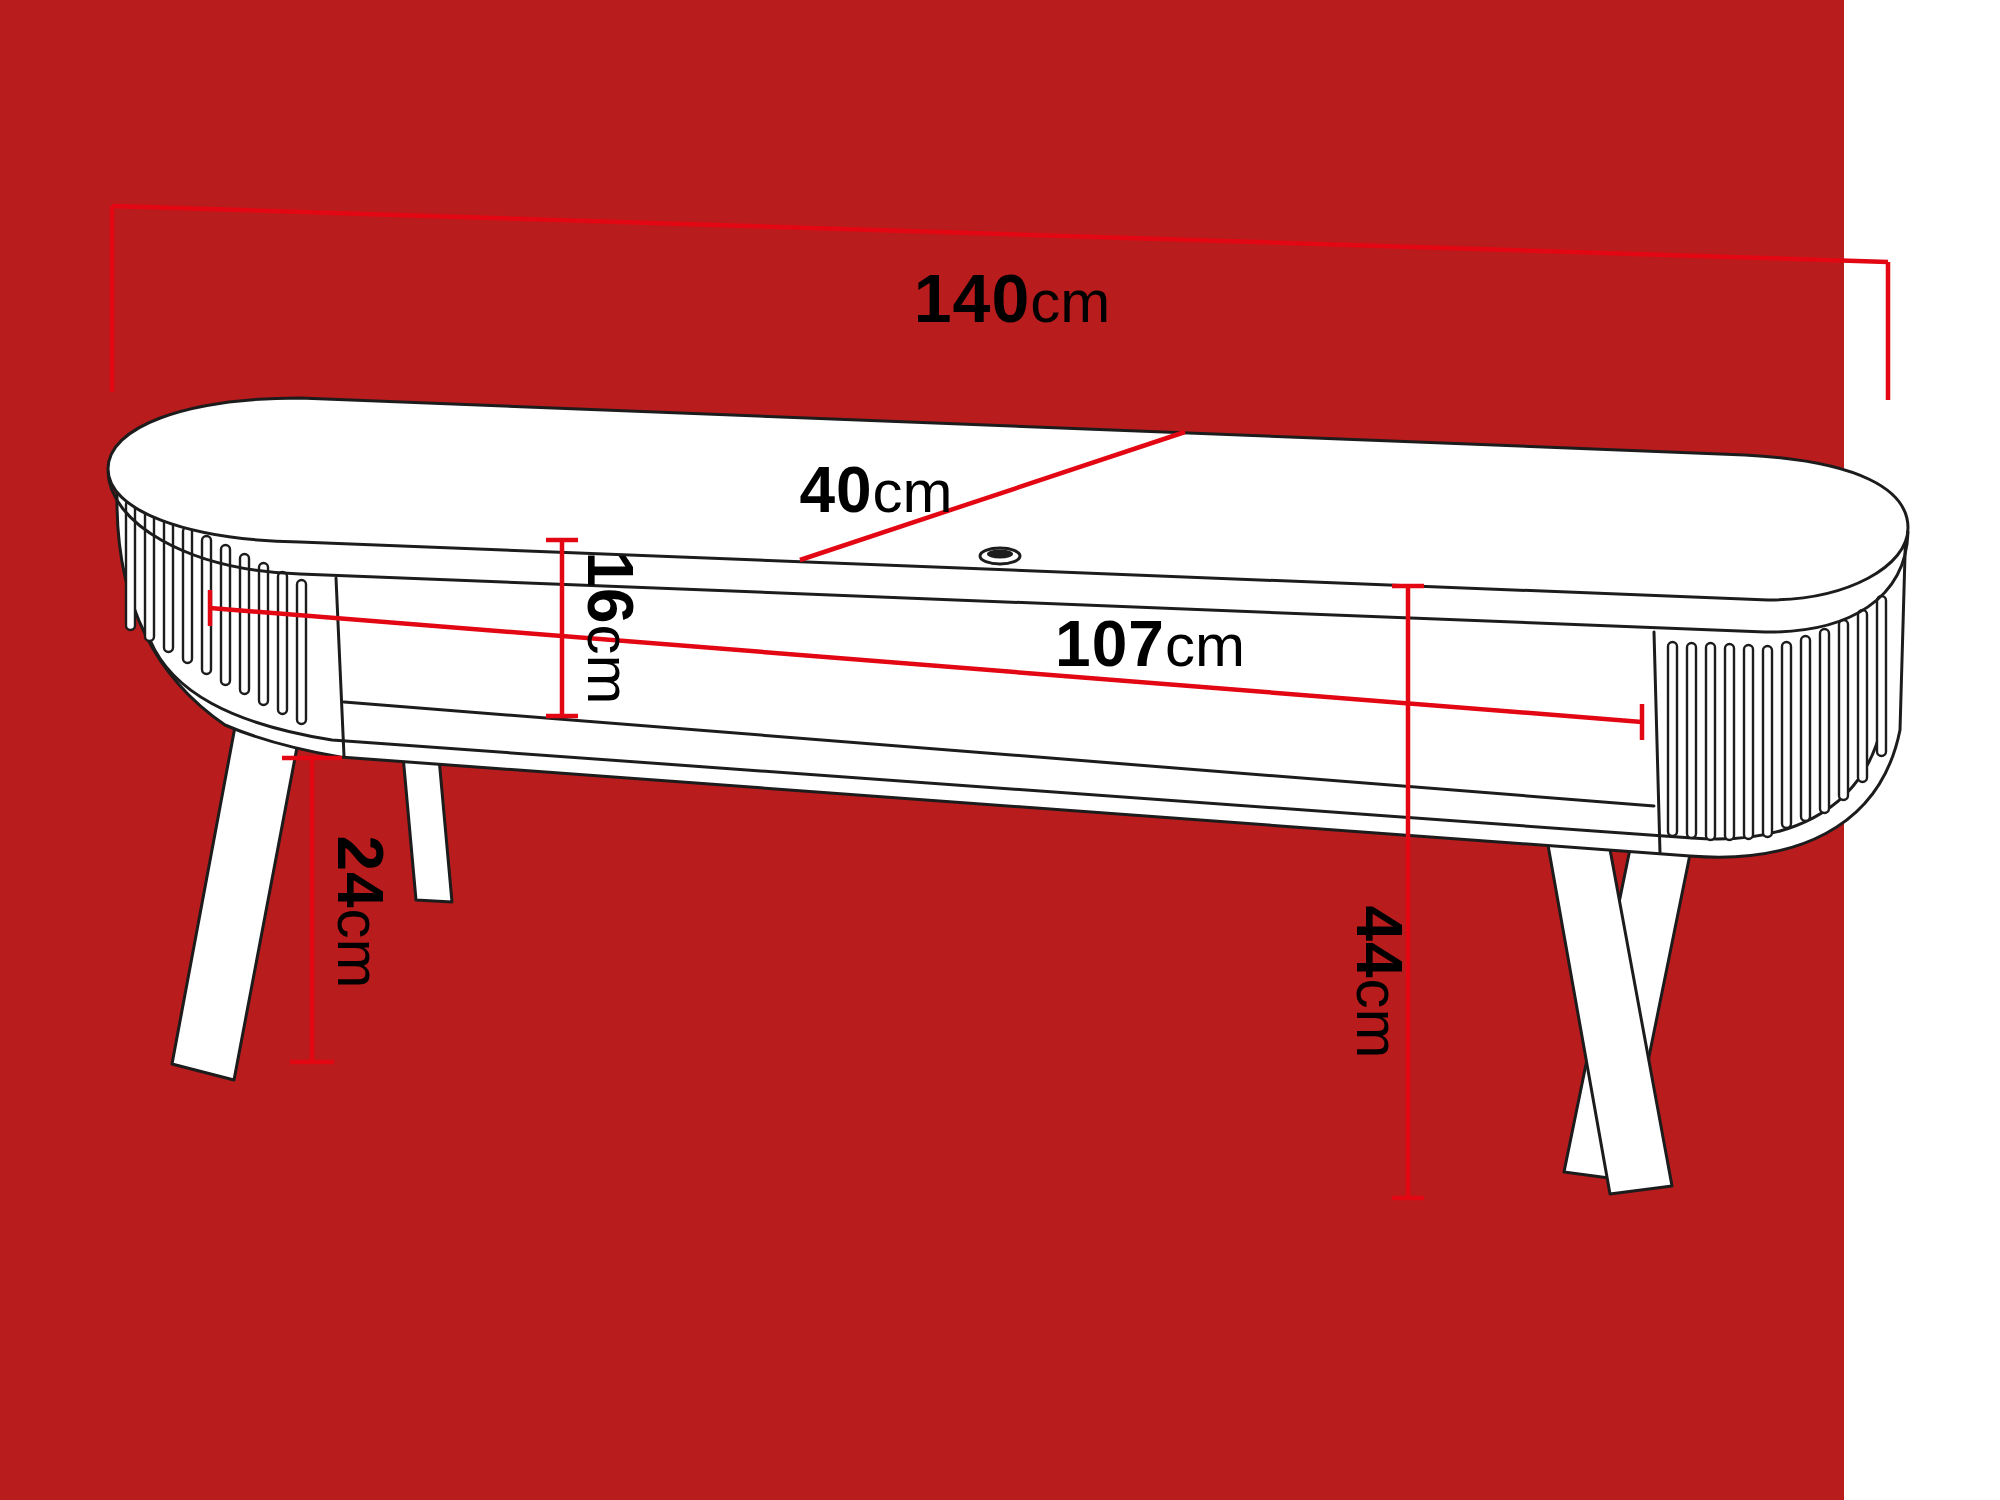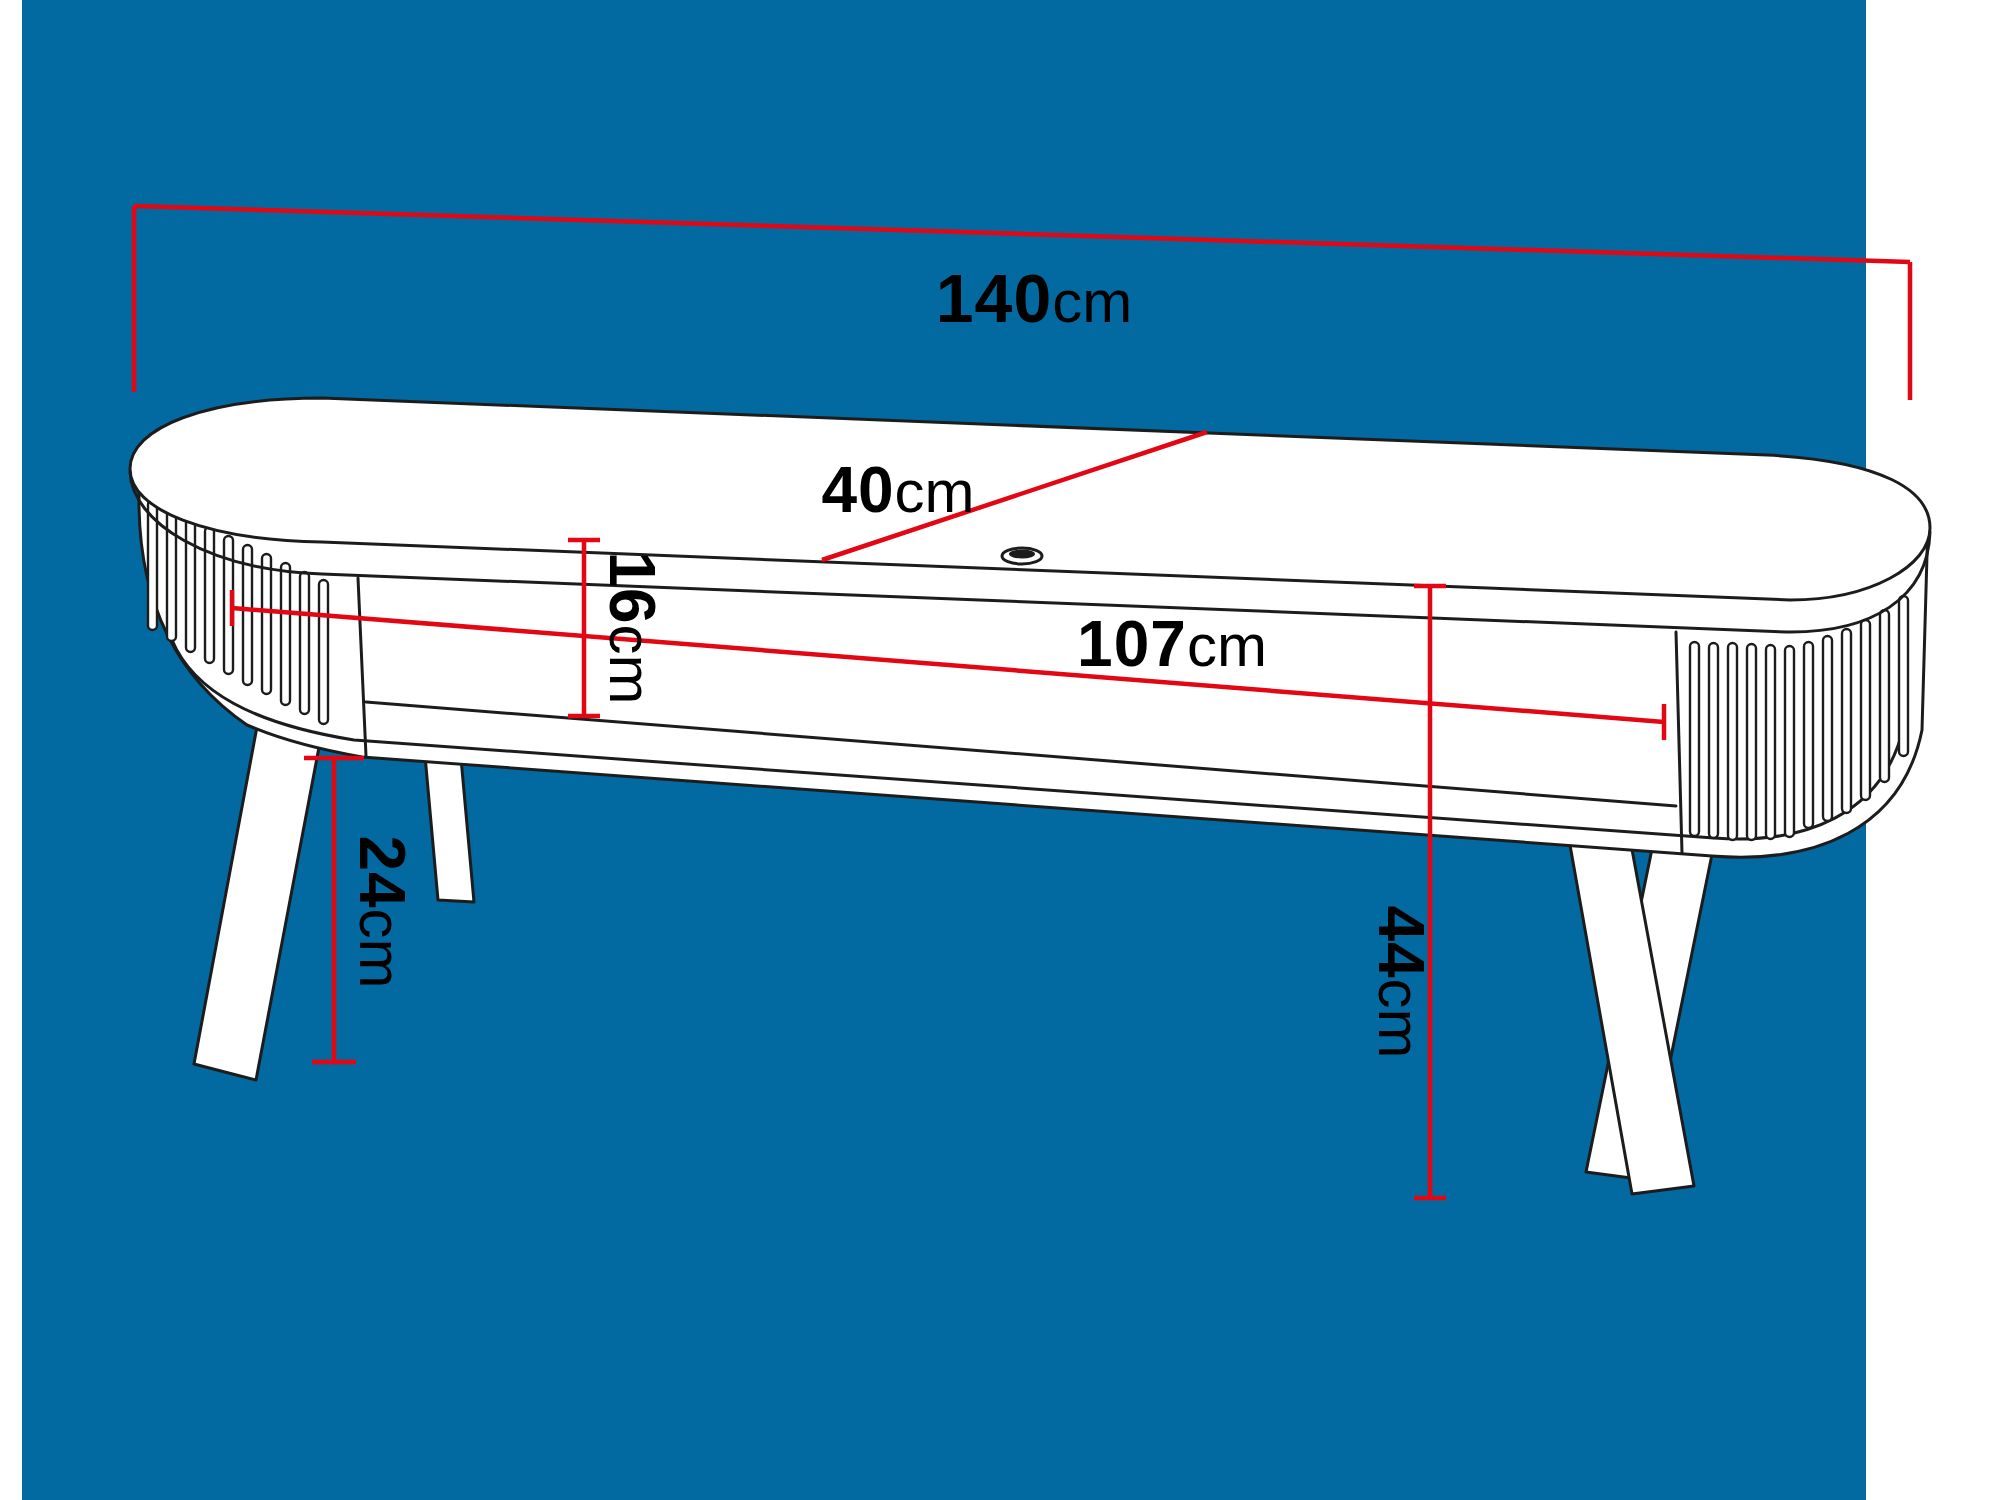--- a/index.html
+++ b/index.html
@@ -1,19 +1,18 @@
 <!DOCTYPE html>
 <html style="--dim-color: #e30613; --outline-color: #1c1c1c;"><head>
 <meta charset="utf-8">
 <style>
   html,body{margin:0;padding:0;background:#ffffff;}
   .stage{
-    width:1844px;height:1500px;position:relative;background:#0369a1;
+    width:1844px;height:1500px;position:relative;background:#b91c1c;
     font-family:"Liberation Sans", sans-serif;
-    margin-left:22px;
   }
   svg{display:block;}
   .outline{stroke:var(--outline-color,#1c1c1c);stroke-width:3;fill:none;stroke-linecap:round;stroke-linejoin:round;}
   .outline-fill{stroke:var(--outline-color,#1c1c1c);stroke-width:3;fill:#ffffff;stroke-linejoin:round;}
   .slat{stroke:var(--outline-color,#1c1c1c);stroke-width:2.4;fill:#ffffff;}
   .dim-line{stroke:var(--dim-color,#e30613);stroke-width:4.5;fill:none;stroke-linecap:butt;}
   .dim-label{fill:#000000;font-size:64px;font-weight:700;letter-spacing:1px;}
   .dim-label .unit{font-weight:400;font-size:60px;letter-spacing:0;}
   .dim-label-main{font-size:68px;}
 </style>

